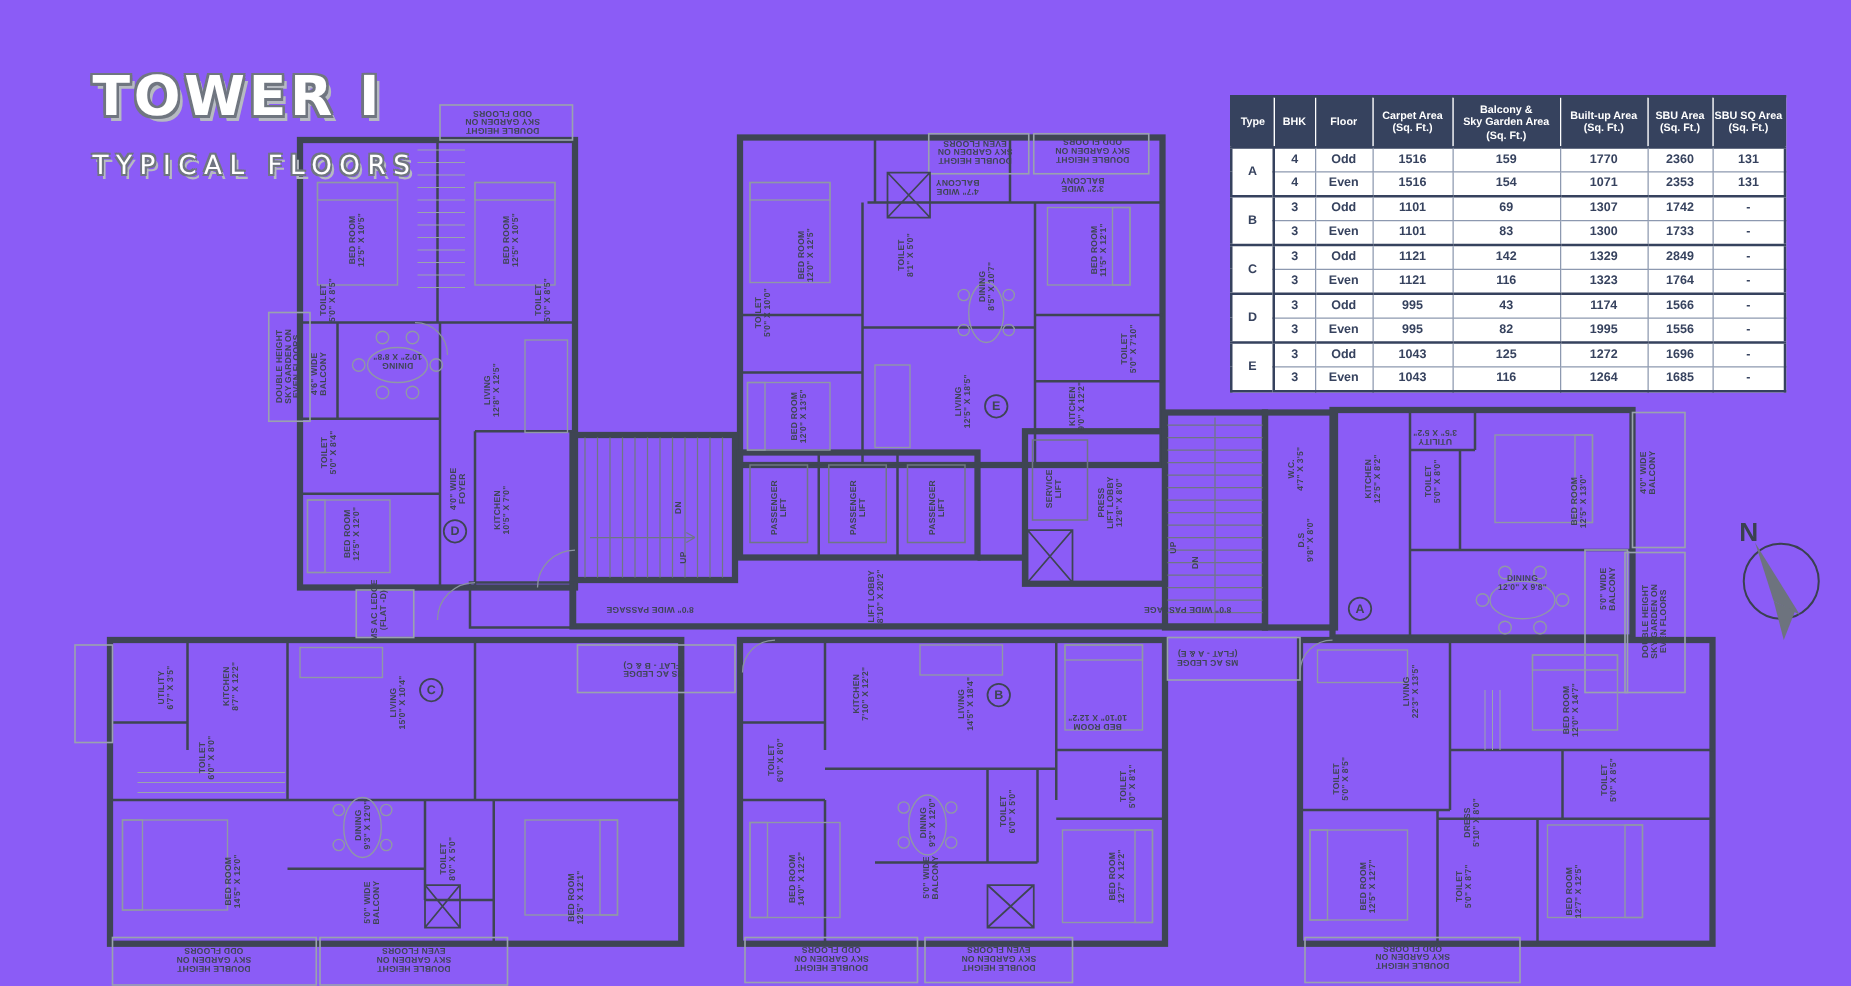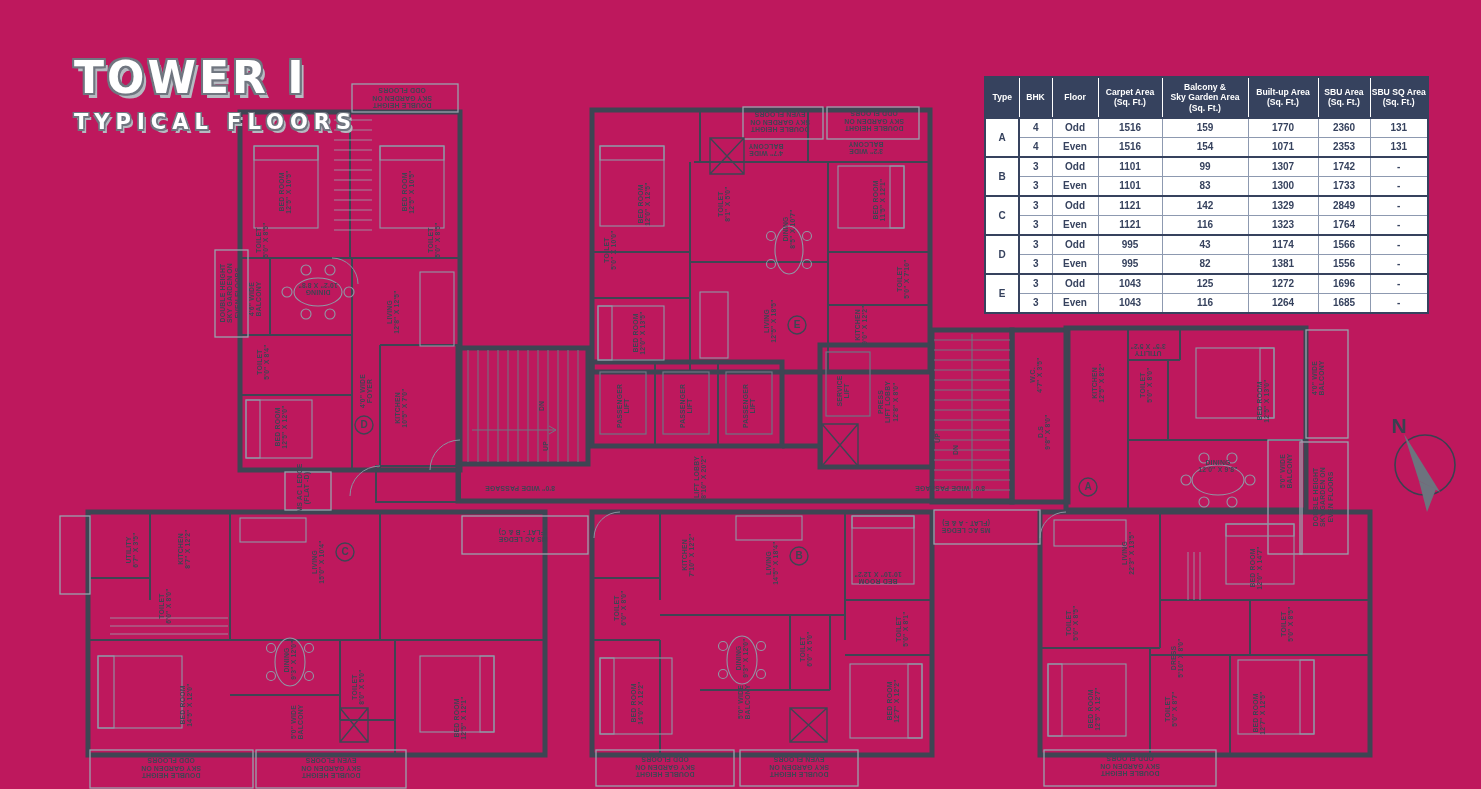--- a/index.html
+++ b/index.html
@@ -1,24 +1,24 @@
 <!DOCTYPE html>
 <html><head>
 <meta charset="utf-8">
 <style>
   html,body{margin:0;padding:0;background:#e8e8e6;}
-  .canvas{position:relative;width:1481px;height:789px;background:#be185d;overflow:hidden;
+  .canvas{position:relative;width:1481px;height:789px;background:#8b5cf6;overflow:hidden;
           font-family:"Liberation Sans",sans-serif;}
   
   .title-block{position:absolute;left:74px;top:56px;z-index:4;}
   .title-main{font-family:"DejaVu Sans",sans-serif;font-weight:bold;font-size:44px;line-height:1;
     color:#ffffff;letter-spacing:3px;
     text-shadow:-2px -2px 0 #707680,2px -2px 0 #707680,-2px 2px 0 #707680,2px 2px 0 #707680,
                 0 -2px 0 #707680,0 2px 0 #707680,-2px 0 0 #707680,2px 0 0 #707680,4px 5px 0 #b6bac1;}
-  .title-sub{font-family:"DejaVu Sans",sans-serif;font-weight:bold;font-size:21px;margin-top:10px;
+  .title-sub{font-family:"DejaVu Sans",sans-serif;font-weight:normal;font-size:21px;margin-top:20px;
     color:#ffffff;letter-spacing:6px;
     text-shadow:-1.5px -1.5px 0 #707680,1.5px -1.5px 0 #707680,-1.5px 1.5px 0 #707680,1.5px 1.5px 0 #707680,
                 0 -1.5px 0 #707680,0 1.5px 0 #707680,3px 4px 0 #b6bac1;}
   
   .area-table-wrap{position:absolute;left:984px;top:76px;z-index:5;}
   table.area{border-collapse:collapse;table-layout:fixed;width:438px;background:#ffffff;}
   table.area th{background:#36425e;color:#ffffff;font-size:8.6px;font-weight:bold;line-height:1.2;
     padding:4px 1px;text-align:center;vertical-align:middle;white-space:pre-line;border:1px solid #ffffff;}
   table.area td{font-size:10px;font-weight:bold;color:#36425e;text-align:center;height:18px;
     padding:0 1px;border:1px solid #8d99b0;}
@@ -90,21 +90,21 @@
             <td>154</td>
             <td>1071</td>
             <td>2353</td>
             <td>131</td>
           </tr>
           <tr class="group-first">
             <td rowspan="2" class="type-cell">B</td>
             <td>3</td>
             <td>Odd</td>
             <td>1101</td>
-            <td>99</td>
+            <td>69</td>
             <td>1307</td>
             <td>1742</td>
             <td>-</td>
           </tr>
           <tr>
             <td>3</td>
             <td>Even</td>
             <td>1101</td>
             <td>83</td>
             <td>1300</td>
@@ -138,21 +138,21 @@
             <td>43</td>
             <td>1174</td>
             <td>1566</td>
             <td>-</td>
           </tr>
           <tr>
             <td>3</td>
             <td>Even</td>
             <td>995</td>
             <td>82</td>
-            <td>1381</td>
+            <td>1995</td>
             <td>1556</td>
             <td>-</td>
           </tr>
           <tr class="group-first">
             <td rowspan="2" class="type-cell">E</td>
             <td>3</td>
             <td>Odd</td>
             <td>1043</td>
             <td>125</td>
             <td>1272</td>

